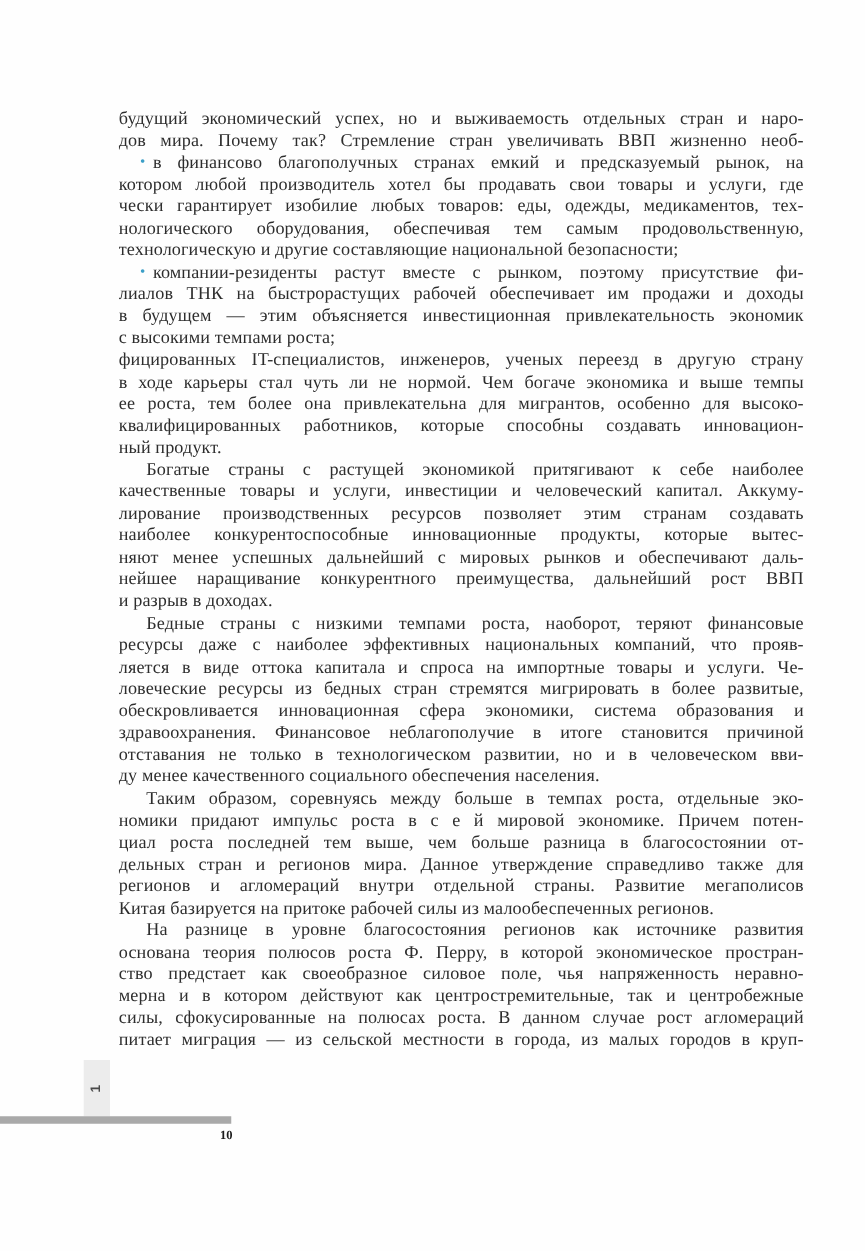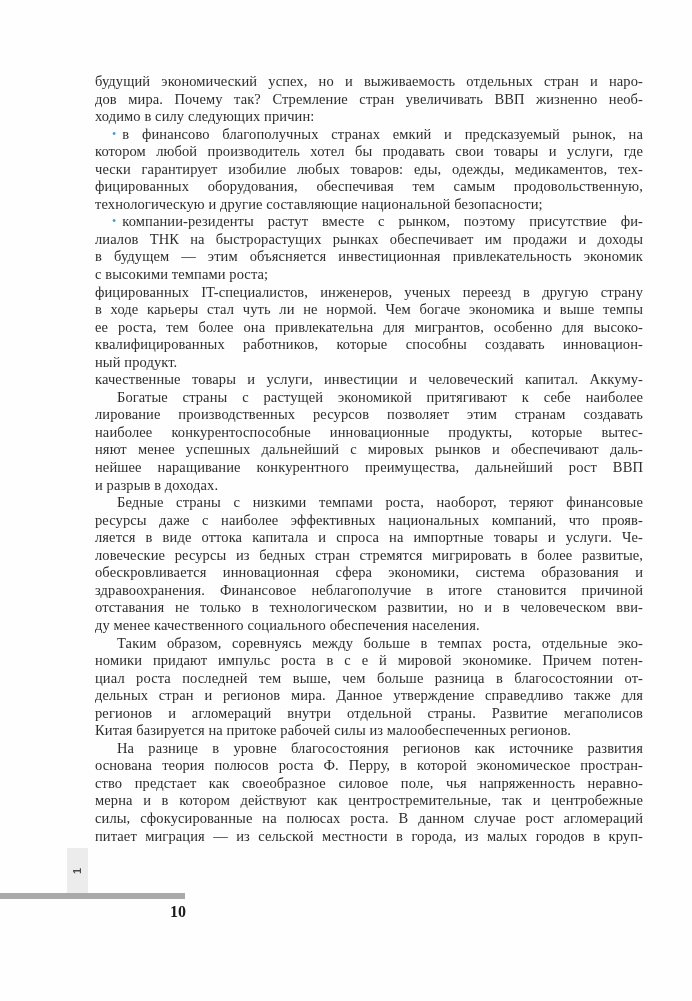--- a/index.html
+++ b/index.html
@@ -6,21 +6,21 @@
   body {
     width: 692px; height: 1001px;
     background: #fefefe;
     position: relative;
     font-family: "Liberation Serif", "DejaVu Serif", serif;
     color: #2d2d2d;
     overflow: hidden;
   }
   .text-block {
     position: absolute;
-    left: 95px; top: 73px; width: 548px;
+    left: 95px; top: 87px; width: 548px;
     font-size: 14.5px;
     line-height: 17.55px;
     letter-spacing: 0.1px;
   }
   .para { margin: 0; padding: 0; }
   .ln {
     text-align: justify;
     text-align-last: justify;
     height: 17.55px;
     overflow: hidden;
@@ -54,61 +54,60 @@
     left: 0; top: 893px;
     width: 185px; height: 6px;
     background: #a9a9a9;
   }
   .page-number {
     position: absolute;
     left: 158px; top: 903px;
     width: 28px;
     text-align: right;
     font-weight: 700;
-    font-size: 16px;
+    font-size: 10px;
     color: #1c1c1c;
   }
 </style>
 </head>
 <body>
 
 <div class="text-block">
 
   <div class="para">
     <div class="ln">будущий экономический успех, но и выживаемость отдельных стран и наро-</div>
     <div class="ln">дов мира. Почему так? Стремление стран увеличивать ВВП жизненно необ-</div>
-    <div class="ln last">ходимо в силу следующих причин:</div>
   </div>
 
   <div class="para">
     <div class="ln first-bullet"><span class="bullet">•</span><span>в финансово благополучных странах емкий и предсказуемый рынок, на</span></div>
     <div class="ln">котором любой производитель хотел бы продавать свои товары и услуги, где</div>
     <div class="ln">чески гарантирует изобилие любых товаров: еды, одежды, медикаментов, тех-</div>
-    <div class="ln">фицированных оборудования, обеспечивая тем самым продовольственную,</div>
+    <div class="ln">нологического оборудования, обеспечивая тем самым продовольственную,</div>
     <div class="ln last">технологическую и другие составляющие национальной безопасности;</div>
   </div>
 
   <div class="para">
     <div class="ln first-bullet"><span class="bullet">•</span><span>компании-резиденты растут вместе с рынком, поэтому присутствие фи-</span></div>
-    <div class="ln">лиалов ТНК на быстрорастущих рынках обеспечивает им продажи и доходы</div>
+    <div class="ln">лиалов ТНК на быстрорастущих рабочей обеспечивает им продажи и доходы</div>
     <div class="ln">в будущем — этим объясняется инвестиционная привлекательность экономик</div>
     <div class="ln last">с высокими темпами роста;</div>
   </div>
 
   <div class="para">
     <div class="ln">фицированных IT-специалистов, инженеров, ученых переезд в другую страну</div>
     <div class="ln">в ходе карьеры стал чуть ли не нормой. Чем богаче экономика и выше темпы</div>
     <div class="ln">ее роста, тем более она привлекательна для мигрантов, особенно для высоко-</div>
     <div class="ln">квалифицированных работников, которые способны создавать инновацион-</div>
     <div class="ln last">ный продукт.</div>
   </div>
 
   <div class="para">
+    <div class="ln first-indent">Богатые страны с растущей экономикой притягивают к себе наиболее</div>
     <div class="ln">качественные товары и услуги, инвестиции и человеческий капитал. Аккуму-</div>
-    <div class="ln first-indent">Богатые страны с растущей экономикой притягивают к себе наиболее</div>
     <div class="ln">лирование производственных ресурсов позволяет этим странам создавать</div>
     <div class="ln">наиболее конкурентоспособные инновационные продукты, которые вытес-</div>
     <div class="ln">няют менее успешных дальнейший с мировых рынков и обеспечивают даль-</div>
     <div class="ln">нейшее наращивание конкурентного преимущества, дальнейший рост ВВП</div>
     <div class="ln last">и разрыв в доходах.</div>
   </div>
 
   <div class="para">
     <div class="ln first-indent">Бедные страны с низкими темпами роста, наоборот, теряют финансовые</div>
     <div class="ln">ресурсы даже с наиболее эффективных национальных компаний, что прояв-</div>

